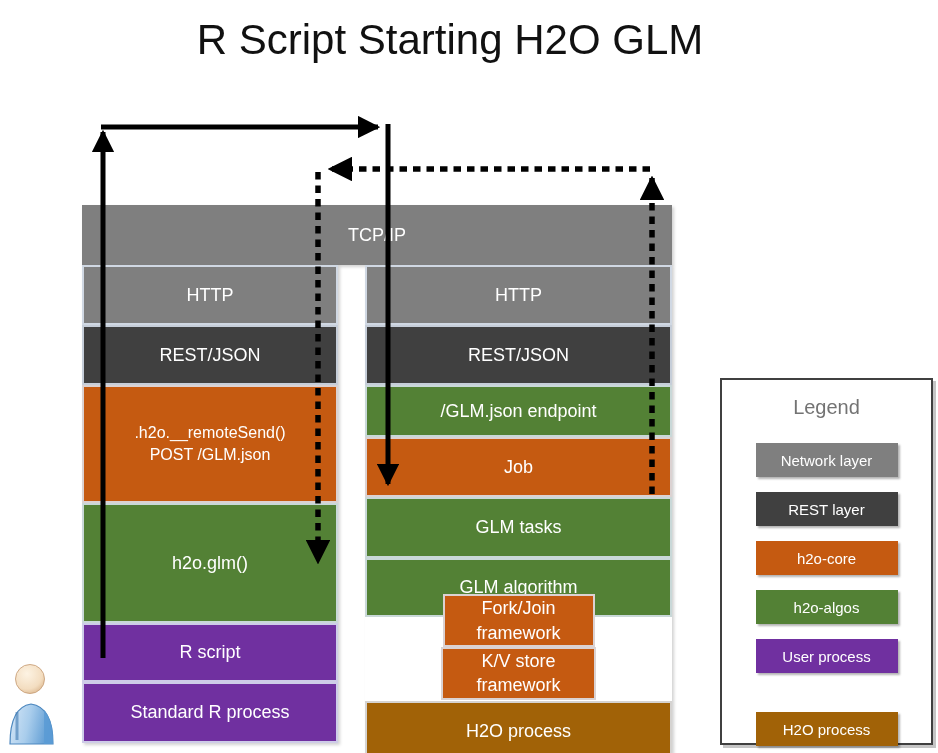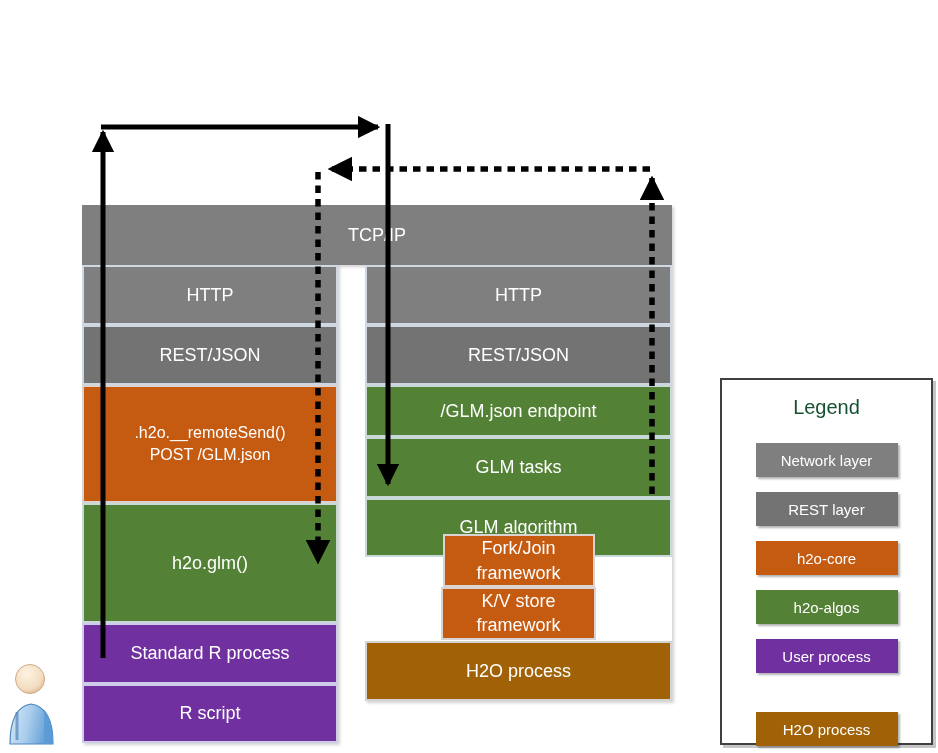--- a/index.html
+++ b/index.html
@@ -6,21 +6,21 @@
   #stage{
     position:relative;width:938px;height:753px;overflow:hidden;
     background:#ffffff;font-family:"Liberation Sans", sans-serif;
   }
   .title{
     position:absolute;top:16px;left:0;width:900px;text-align:center;
     font-size:42px;color:#111;font-weight:400;letter-spacing:0px;
   }
   
   .c-gray {background:#7f7f7f;}
-  .c-rest {background:#737373;}
+  .c-rest {background:#404040;}
   .c-core {background:#c55a11;}
   .c-algos{background:#538135;}
   .c-user {background:#7030a0;}
   .c-h2o  {background:#a16207;margin-top:24px;}
 
   .band{
     position:absolute;left:82px;top:205px;width:590px;height:60px;
     display:flex;align-items:center;justify-content:center;
     box-shadow:2px 2px 3px rgba(0,0,0,0.18);
   }
@@ -40,71 +40,75 @@
   .lbl{color:#ffffff;font-size:18px;line-height:1.35;text-align:center;}
   .lbl.small{font-size:16px;}
 
   
   .legend{
     position:absolute;left:720px;top:378px;width:213px;height:367px;
     box-sizing:border-box;background:#ffffff;border:2px solid #404040;
     box-shadow:3px 3px 0 rgba(150,150,150,0.55);
     display:flex;flex-direction:column;align-items:center;
   }
-  .legend-title{margin-top:16px;font-size:20px;color:#14532d;}
+  .legend-title{margin-top:16px;font-size:20px;color:#737373;}
   .legend-items{margin-top:24px;display:flex;flex-direction:column;gap:15px;}
   .chip{
     width:142px;height:34px;display:flex;align-items:center;justify-content:center;
     color:#fff;font-size:15px;box-shadow:2px 2px 2px rgba(0,0,0,0.3);
   }
 
   .overlay{position:absolute;left:0;top:0;width:938px;height:753px;pointer-events:none;}
   .person{position:absolute;left:5px;top:660px;}
 </style>
 </head>
 <body>
 
 <div id="stage">
 
+  <div class="title">R Script Starting H2O GLM</div>
 
   <div class="band c-gray">
     <span class="lbl">TCP/IP</span>
   </div>
 
   <div class="stack left">
     <div class="row c-gray" style="height:60px">
       <span class="lbl">HTTP</span>
     </div>
     <div class="row c-rest" style="height:60px">
       <span class="lbl">REST/JSON</span>
     </div>
     <div class="row c-core" style="height:118px">
       <span class="lbl small">.h2o.__remoteSend()</span>
       <span class="lbl small">POST /GLM.json</span>
     </div>
     <div class="row c-algos" style="height:120px">
       <span class="lbl">h2o.glm()</span>
     </div>
+    <div class="row c-user" style="height:59px">
+      <span class="lbl">R script</span>
+    </div>
     <div class="row c-user" style="height:61px">
       <span class="lbl">Standard R process</span>
-    </div>
-    <div class="row c-user" style="height:59px">
-      <span class="lbl">R script</span>
     </div>
   </div>
 
   <div class="stack right">
     <div class="row c-gray" style="height:60px">
       <span class="lbl">HTTP</span>
     </div>
     <div class="row c-rest" style="height:60px">
       <span class="lbl">REST/JSON</span>
     </div>
     <div class="row c-algos" style="height:52px">
       <span class="lbl">/GLM.json endpoint</span>
+    </div>
+    <div class="row c-core" style="height:60px">
+      <span class="lbl">Job</span>
     </div>
     <div class="row c-algos" style="height:61px">
       <span class="lbl">GLM tasks</span>
     </div>
     <div class="row c-algos" style="height:59px">
       <span class="lbl">GLM algorithm</span>
     </div>
     <div class="row split" style="height:60px">
       <div class="cell c-core" style="width:152px">
         <span class="lbl">Fork/Join</span>

